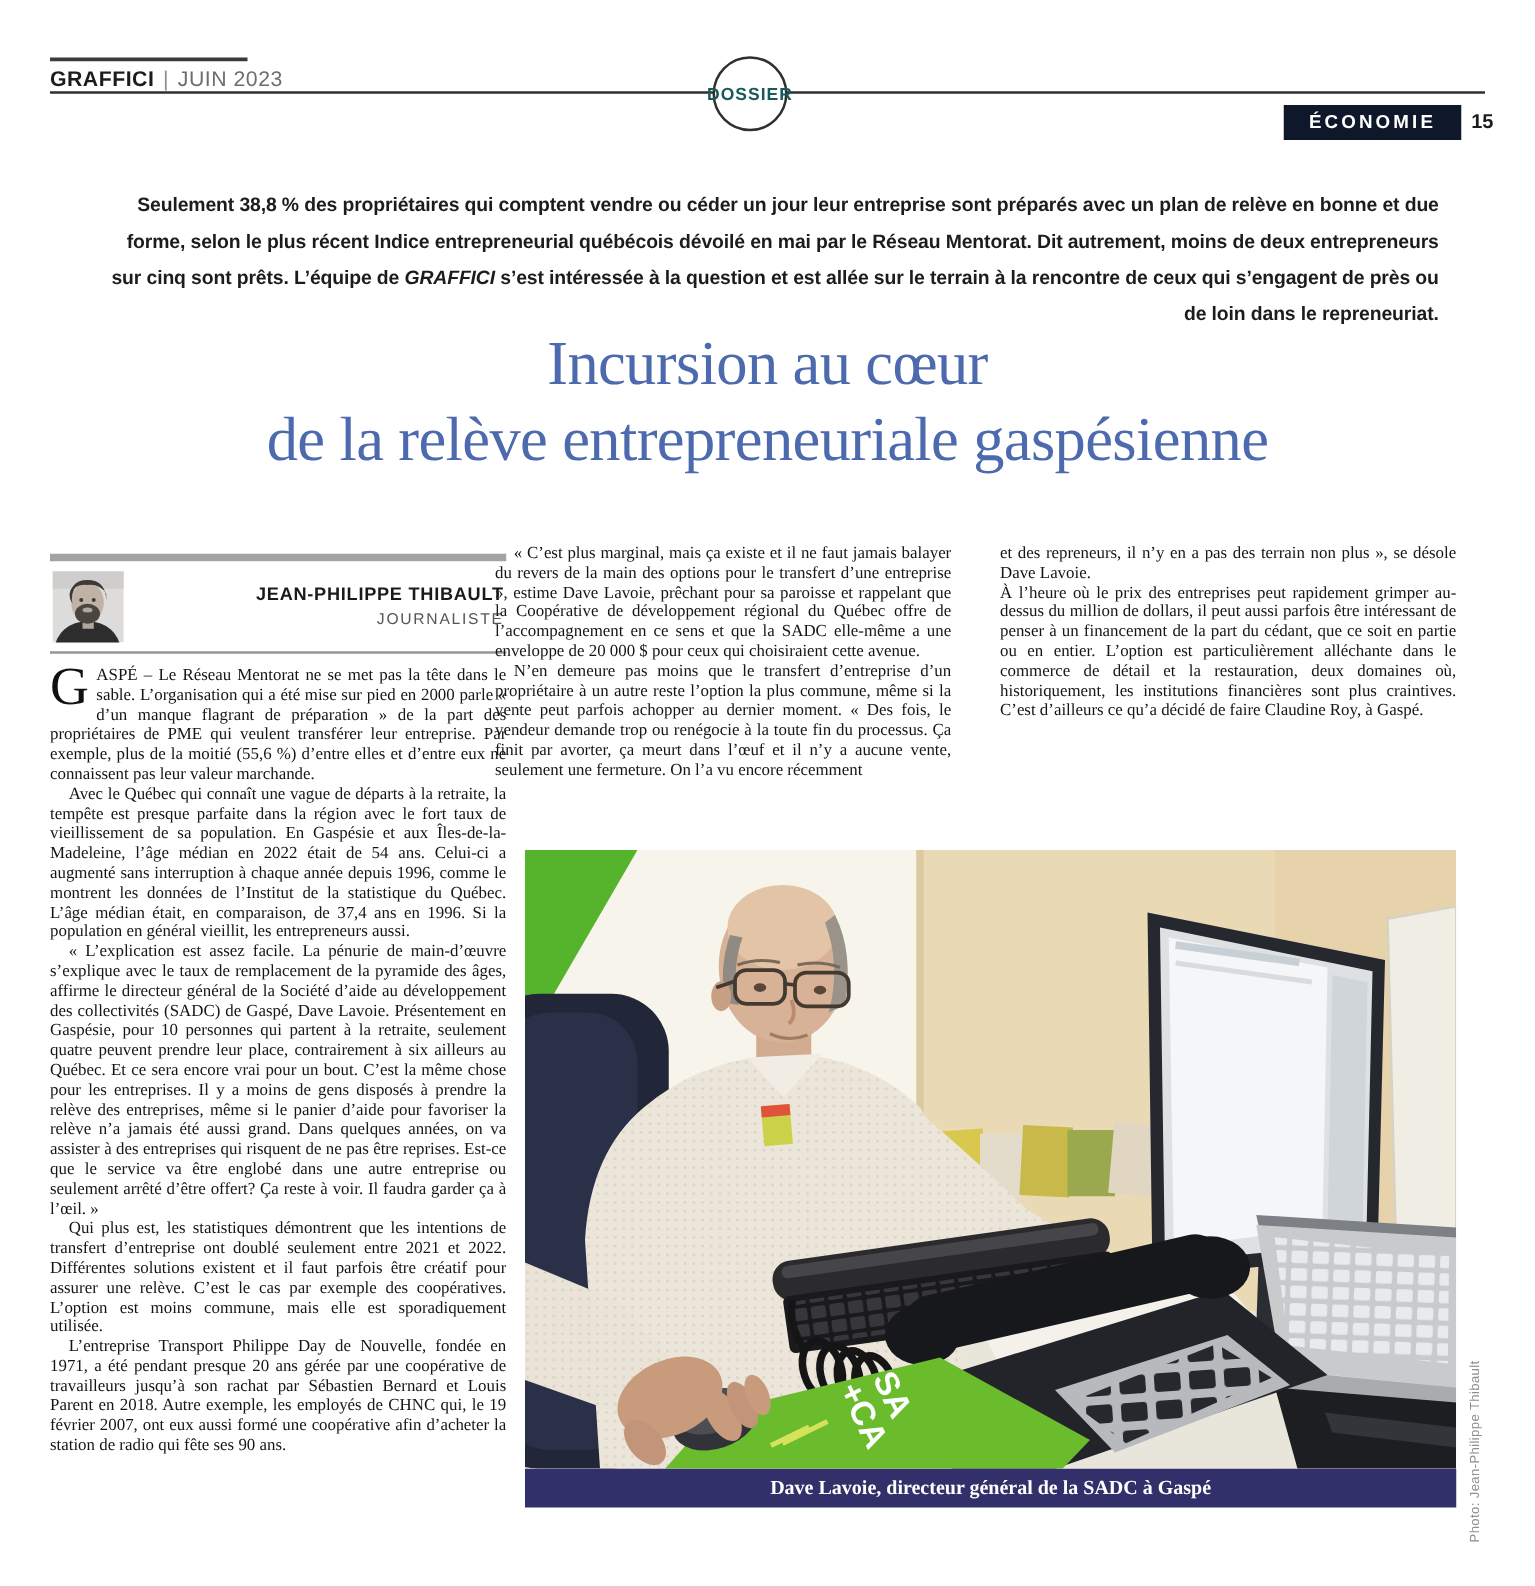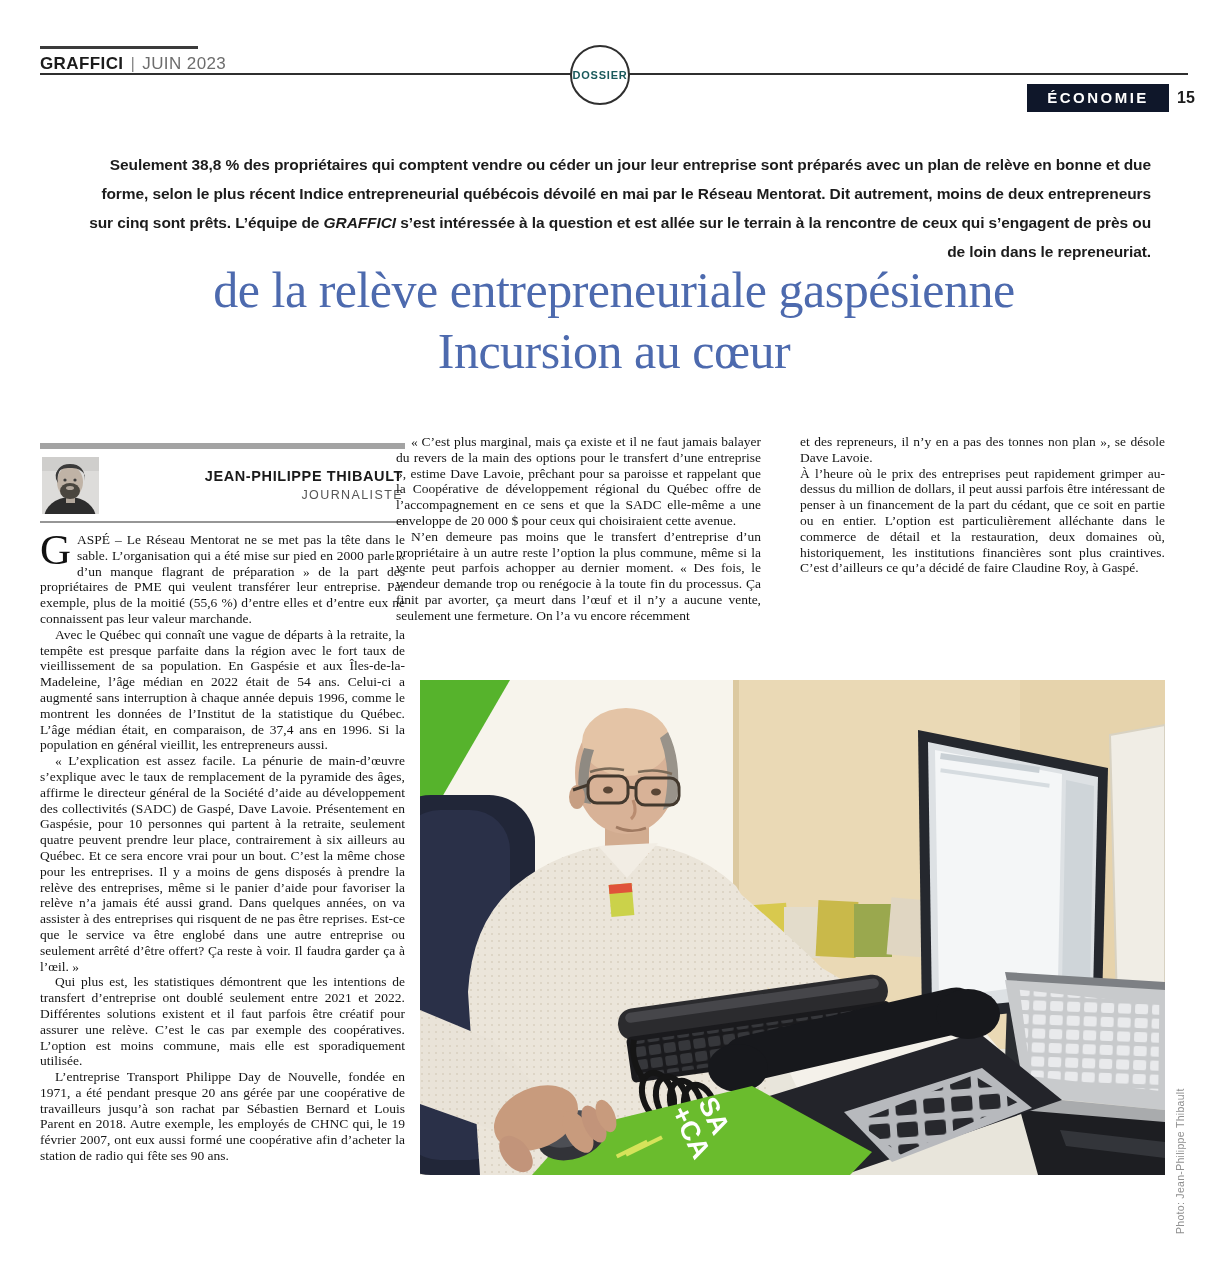--- a/index.html
+++ b/index.html
@@ -13,21 +13,21 @@
   .masthead-line { position:absolute; left:40px; top:54px; font-size:17px; letter-spacing:.4px; white-space:nowrap; }
   .masthead-line .brand { font-weight:bold; color:#1c1c1c; }
   .masthead-line .sep { color:#8a8a8a; padding:0 7px; font-weight:normal; }
   .masthead-line .issue { color:#6d6d6d; }
   .rule-long { position:absolute; left:40px; top:73px; width:1148px; height:2px; background:#2f2f2f; }
   .dossier-circle {
     position:absolute; left:570px; top:45px; width:60px; height:60px; border-radius:50%;
     background:#ffffff; border:2px solid #2f2f2f; display:flex; align-items:center; justify-content:center;
     z-index:2;
   }
-  .dossier-circle span { font-size:11px; font-weight:bold; letter-spacing:.8px; color:#19595b; }
+  .dossier-circle span { font-size:14px; font-weight:bold; letter-spacing:.8px; color:#19595b; }
   .section-badge {
     position:absolute; left:1027px; top:84px; width:142px; height:28px; background:#0f172a;
     color:#fff; font-weight:bold; font-size:15px; letter-spacing:2.5px; text-align:center; line-height:28px;
   }
   .page-num { position:absolute; left:1177px; top:89px; font-size:16px; font-weight:bold; color:#1c1c1c; }
   
   .lede {
     position:absolute; left:77px; top:150px; width:1074px; text-align:right;
     font-size:15.5px; font-weight:bold; line-height:1.88; color:#1c1c1c; letter-spacing:-0.1px;
   }
@@ -94,22 +94,22 @@
     <span>DOSSIER</span>
   </div>
   <div class="section-badge">ÉCONOMIE</div>
   <div class="page-num">15</div>
 
   <div class="lede">
     <span>Seulement 38,8 % des propriétaires qui comptent vendre ou céder un jour leur entreprise sont préparés avec un plan de relève en bonne et due forme, selon le plus récent Indice entrepreneurial québécois dévoilé en mai par le Réseau Mentorat. Dit autrement, moins de deux entrepreneurs sur cinq sont prêts. L’équipe de </span><span class="brand-it">GRAFFICI</span><span> s’est intéressée à la question et est allée sur le terrain à la rencontre de ceux qui s’engagent de près ou de loin dans le repreneuriat.</span>
   </div>
 
   <div class="headline">
+    <div>Incursion au cœur</div>
     <div>de la relève entrepreneuriale gaspésienne</div>
-    <div>Incursion au cœur</div>
   </div>
 
   <div class="byline">
     <svg class="headshot" viewBox="0 0 57 57">
       <rect width="57" height="57" fill="#dddcda"></rect>
       <rect width="57" height="14" fill="#cfcecc"></rect>
       <ellipse cx="28" cy="62" rx="26" ry="22" fill="#2d2d2d"></ellipse>
       <rect x="24" y="36" width="9" height="10" fill="#b2a79c"></rect>
       <ellipse cx="28" cy="25" rx="13" ry="16" fill="#c0b3a6"></ellipse>
       <path d="M14,24 Q13,7 28,7 Q43,7 43,24 L43,18 Q38,10 28,11 Q18,10 14,18 Z" fill="#3a3a3a"></path>
@@ -132,21 +132,21 @@
     <p class="ind">Qui plus est, les statistiques démontrent que les intentions de transfert d’entreprise ont doublé seulement entre 2021 et 2022. Différentes solutions existent et il faut parfois être créatif pour assurer une relève. C’est le cas par exemple des coopératives. L’option est moins commune, mais elle est sporadiquement utilisée.</p>
     <p class="ind">L’entreprise Transport Philippe Day de Nouvelle, fondée en 1971, a été pendant presque 20 ans gérée par une coopérative de travailleurs jusqu’à son rachat par Sébastien Bernard et Louis Parent en 2018. Autre exemple, les employés de CHNC qui, le 19 février 2007, ont eux aussi formé une coopérative afin d’acheter la station de radio qui fête ses 90 ans.</p>
   </div>
 
   <div class="col" id="col2">
     <p class="ind">« C’est plus marginal, mais ça existe et il ne faut jamais balayer du revers de la main des options pour le transfert d’une entreprise », estime Dave Lavoie, prêchant pour sa paroisse et rappelant que la Coopérative de développement régional du Québec offre de l’accompagnement en ce sens et que la SADC elle-même a une enveloppe de 20 000 $ pour ceux qui choisiraient cette avenue.</p>
     <p class="ind">N’en demeure pas moins que le transfert d’entreprise d’un propriétaire à un autre reste l’option la plus commune, même si la vente peut parfois achopper au dernier moment. « Des fois, le vendeur demande trop ou renégocie à la toute fin du processus. Ça finit par avorter, ça meurt dans l’œuf et il n’y a aucune vente, seulement une fermeture. On l’a vu encore récemment</p>
   </div>
 
   <div class="col" id="col3">
-    <p>et des repreneurs, il n’y en a pas des tonnes non plan », se désole Dave Lavoie.</p>
+    <p>et des repreneurs, il n’y en a pas des terrain non plus », se désole Dave Lavoie.</p>
     <p>À l’heure où le prix des entreprises peut rapidement grimper au-dessus du million de dollars, il peut aussi parfois être intéressant de penser à un financement de la part du cédant, que ce soit en partie ou en entier. L’option est particulièrement alléchante dans le commerce de détail et la restauration, deux domaines où, historiquement, les institutions financières sont plus craintives. C’est d’ailleurs ce qu’a décidé de faire Claudine Roy, à Gaspé.</p>
   </div>
 
   <div class="photo-wrap">
     <svg viewBox="0 0 745 495" width="745" height="495">
       <defs>
         <pattern id="dots" width="7" height="7" patternUnits="userSpaceOnUse">
           <circle cx="2" cy="2" r="1" fill="#c9bda9"></circle>
         </pattern>
         <pattern id="lapkeys" width="17" height="14" patternUnits="userSpaceOnUse">
@@ -290,15 +290,16 @@
         <ellipse cx="96" cy="474" rx="13" ry="21" fill="#c2947a" transform="rotate(-40 96 474)"></ellipse>
       </g>
 
       <g transform="rotate(-5 202 220)">
         <rect x="190" y="204" width="23" height="32" fill="#cbd24a"></rect>
         <rect x="190" y="204" width="23" height="9" fill="#e0533a"></rect>
       </g>
     </svg>
   </div>
 
+  <div class="photo-caption">Dave Lavoie, directeur général de la SADC à Gaspé</div>
   <div class="photo-credit">Photo: Jean-Philippe Thibault</div>
 
 </div>
 
 </body></html>

